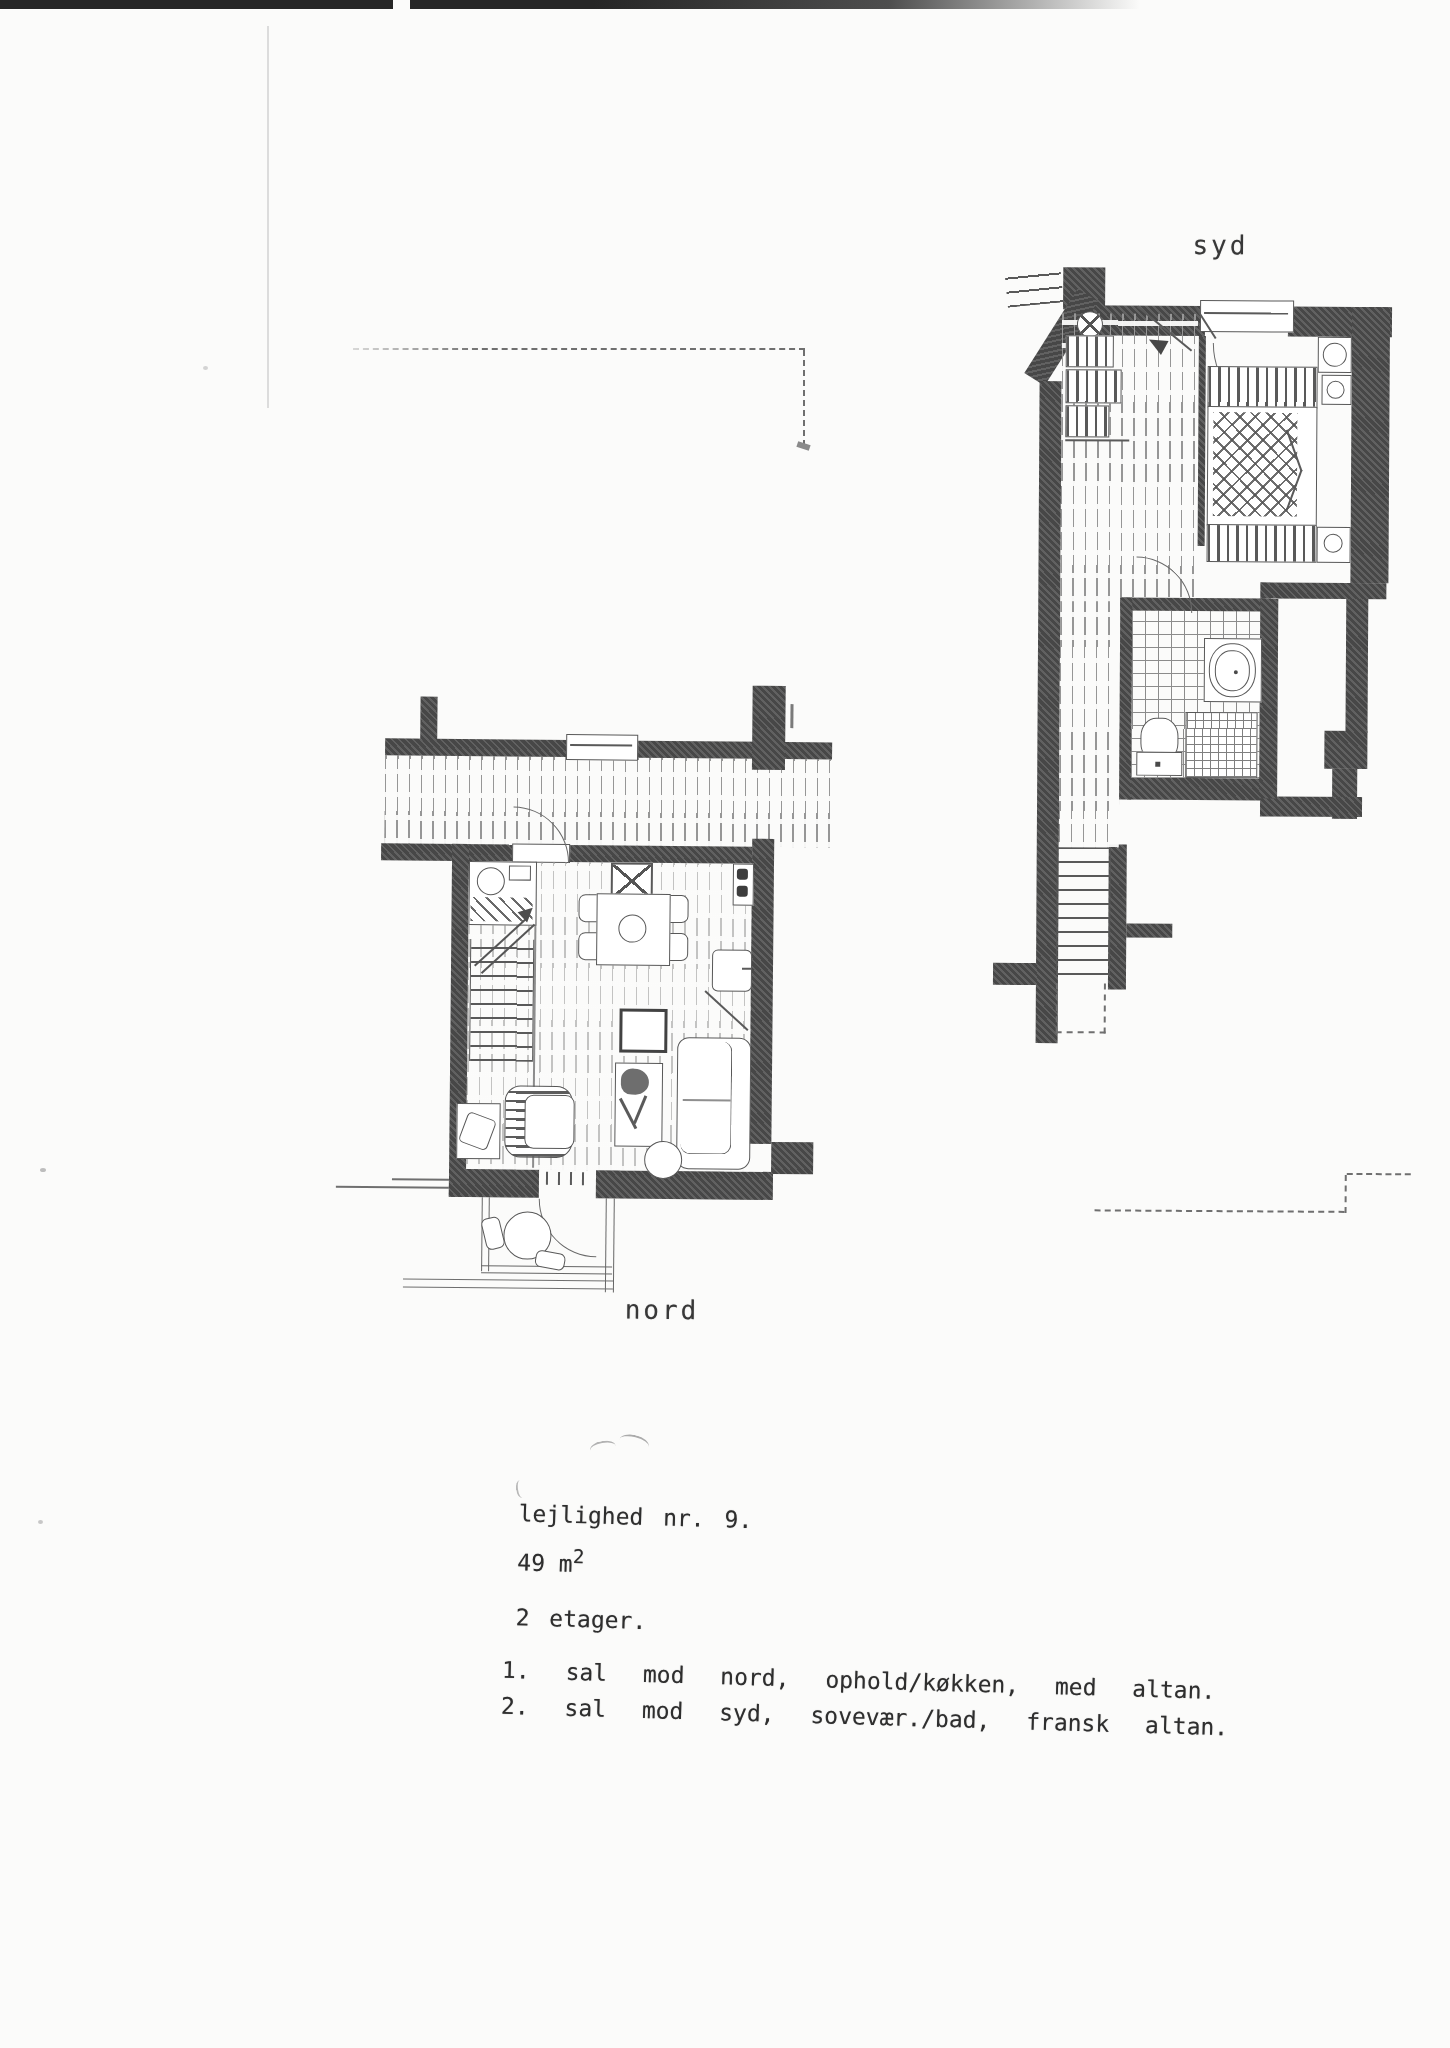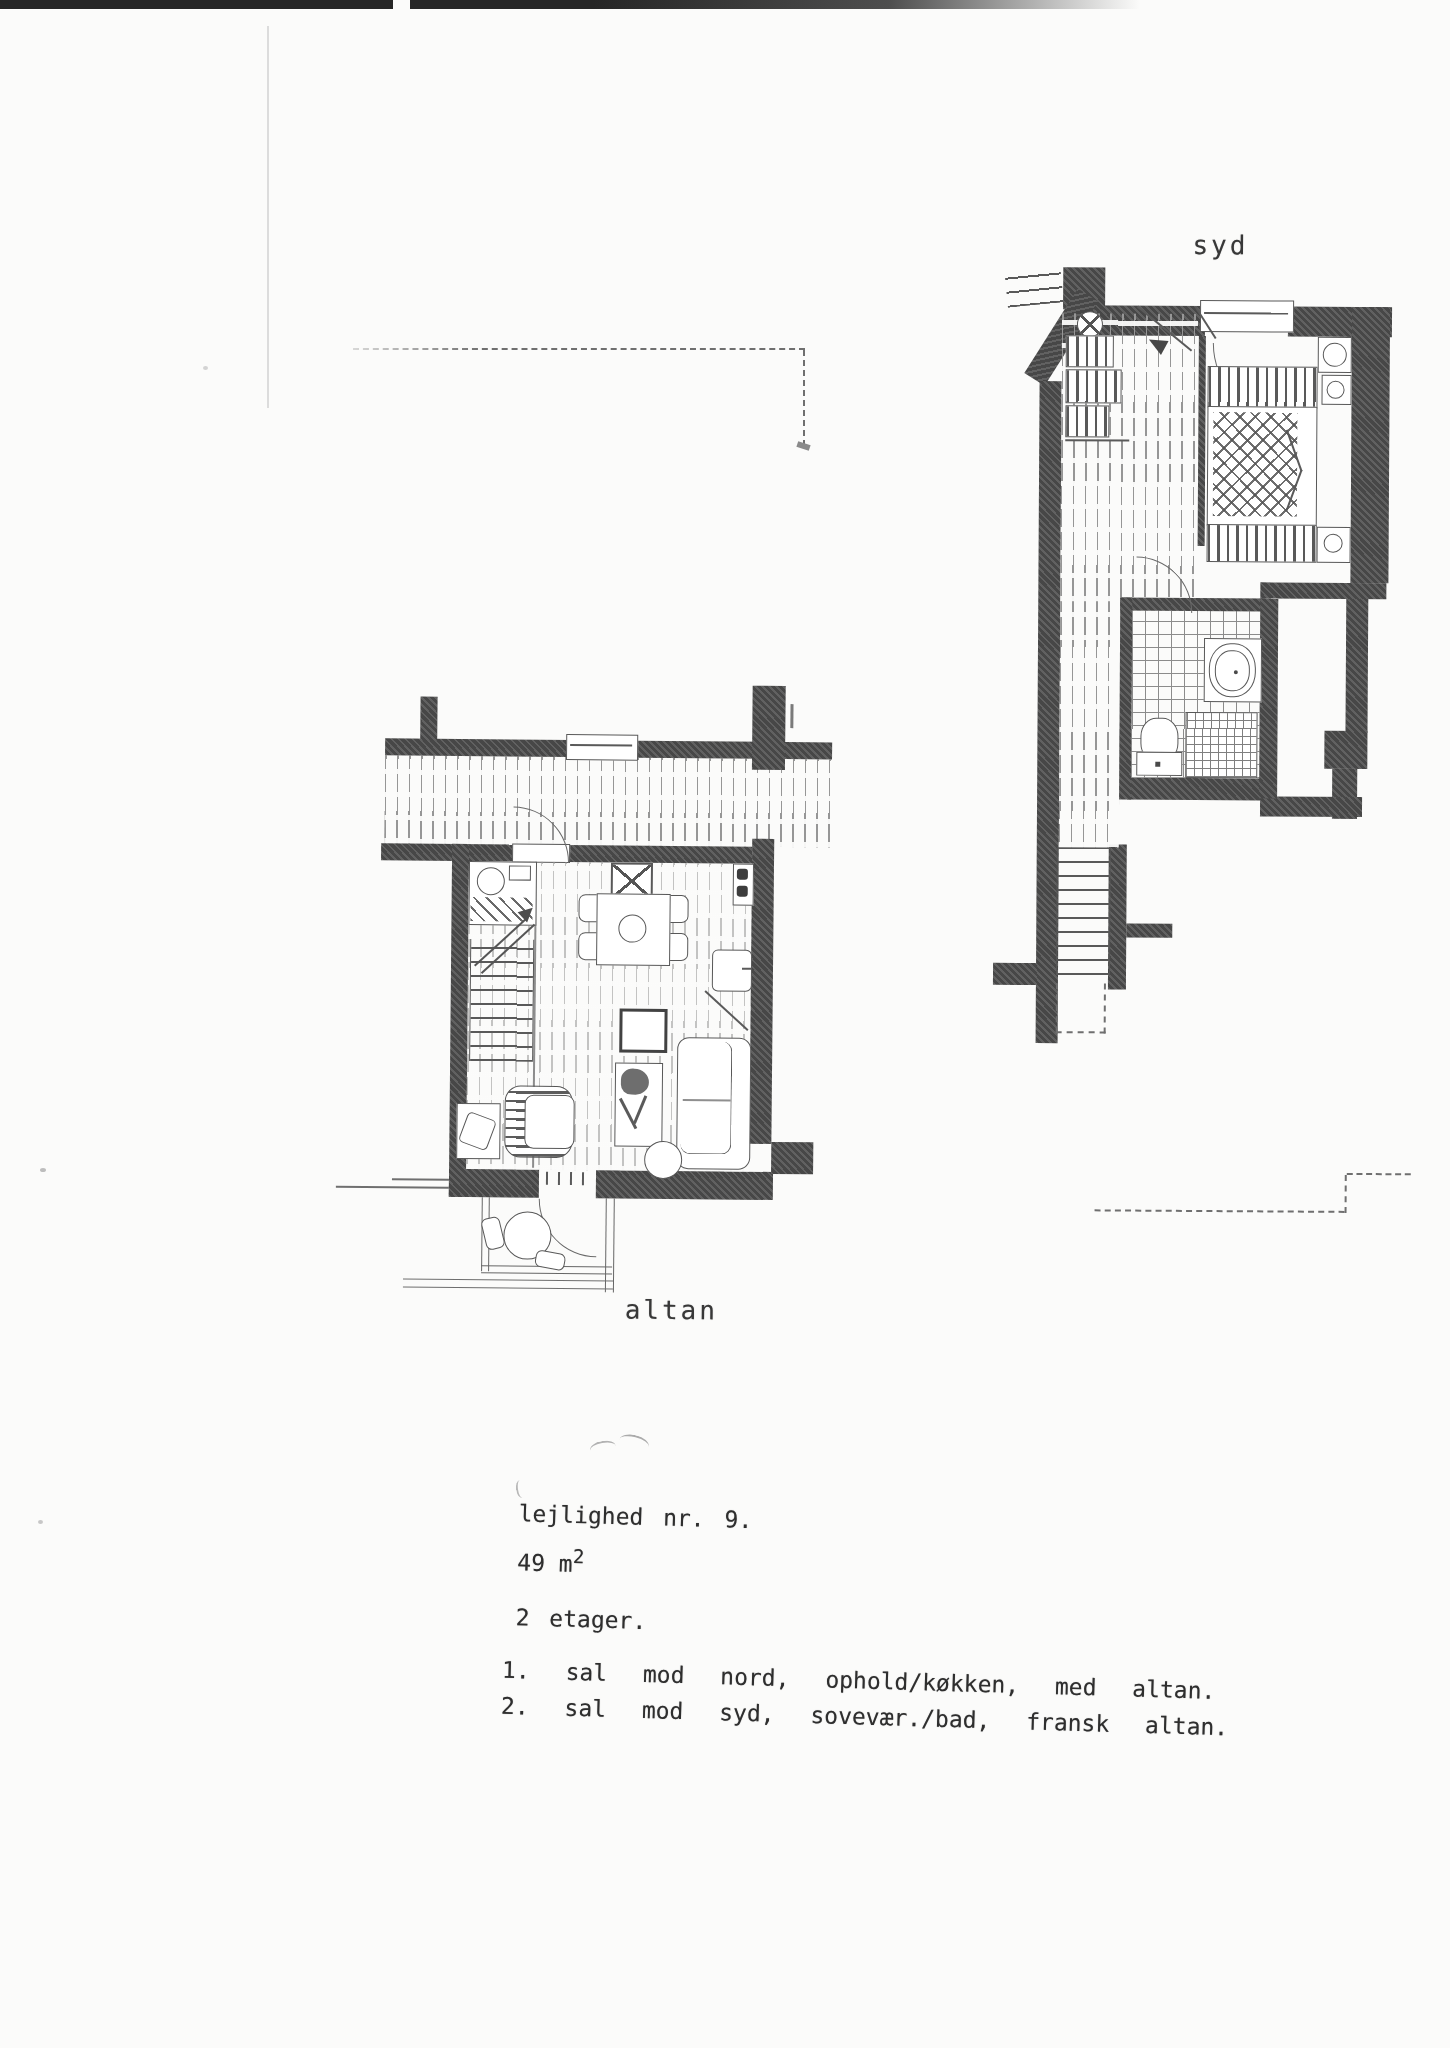--- a/index.html
+++ b/index.html
@@ -134,21 +134,21 @@
   <i class="circ" style="left:1143px;top:718px;width:36px;height:42px;border-radius:42%;"></i>
   <i class="box" style="left:1139px;top:752px;width:44px;height:22px;"></i>
   <i style="left:1158px;top:762px;width:5px;height:5px;background:#4a4a4a;"></i>
 
   <i class="dashh" style="left:1100px;top:1210px;width:250px;"></i>
   <i class="dashv" style="left:1350px;top:1174px;height:38px;"></i>
   <i class="dashh" style="left:1352px;top:1172px;width:64px;"></i>
 </div>
 
 <div class="lay north">
-  <b class="lbl" style="left:630px;top:1294px;">altan</b>
+  <b class="lbl" style="left:630px;top:1294px;">nord</b>
 
   <i class="planks" style="left:385px;top:757px;width:447px;height:88px;"></i>
   <i class="w" style="left:385px;top:740px;width:185px;height:17px;"></i>
   <i class="w" style="left:636px;top:740px;width:196px;height:17px;"></i>
   <i class="box" style="left:566px;top:734px;width:70px;height:24px;"></i>
   <i class="ln" style="left:570px;top:744px;width:62px;height:1.5px;"></i>
   <i class="w" style="left:420px;top:698px;width:17px;height:44px;"></i>
   <i class="w" style="left:752px;top:684px;width:33px;height:84px;"></i>
   <i class="ln" style="left:790px;top:702px;width:3px;height:24px;background:#7a7a7a;"></i>
 

